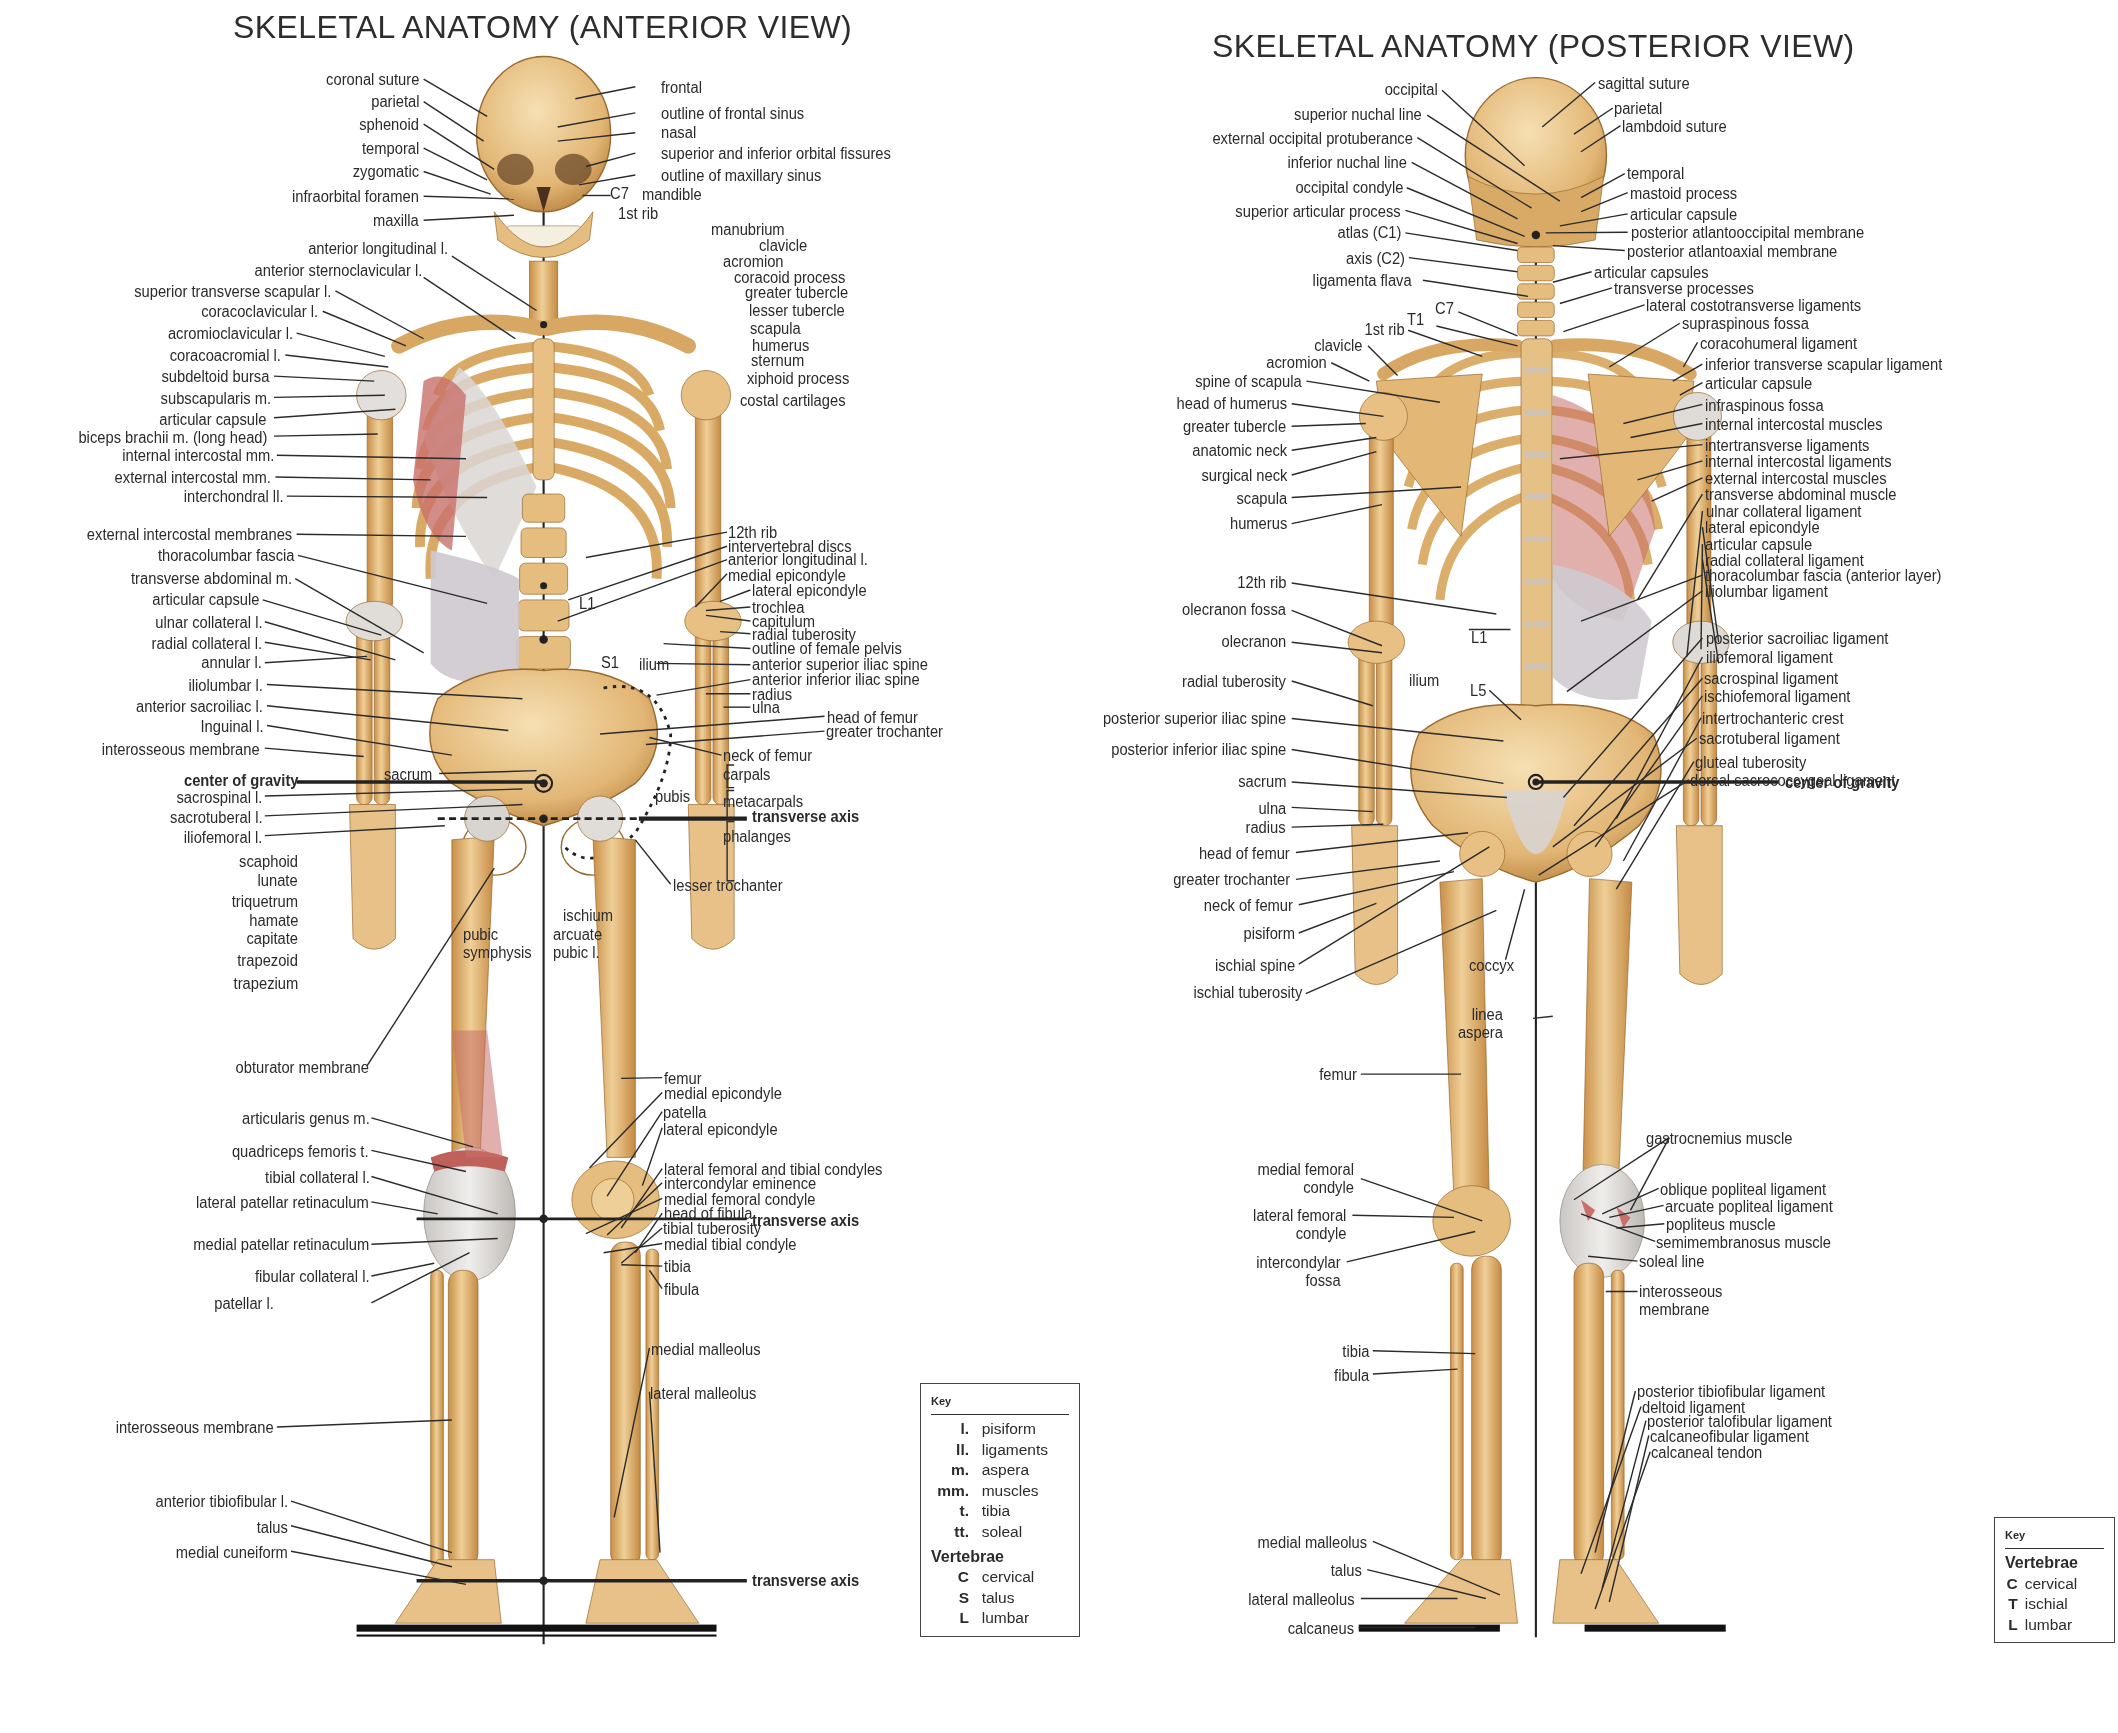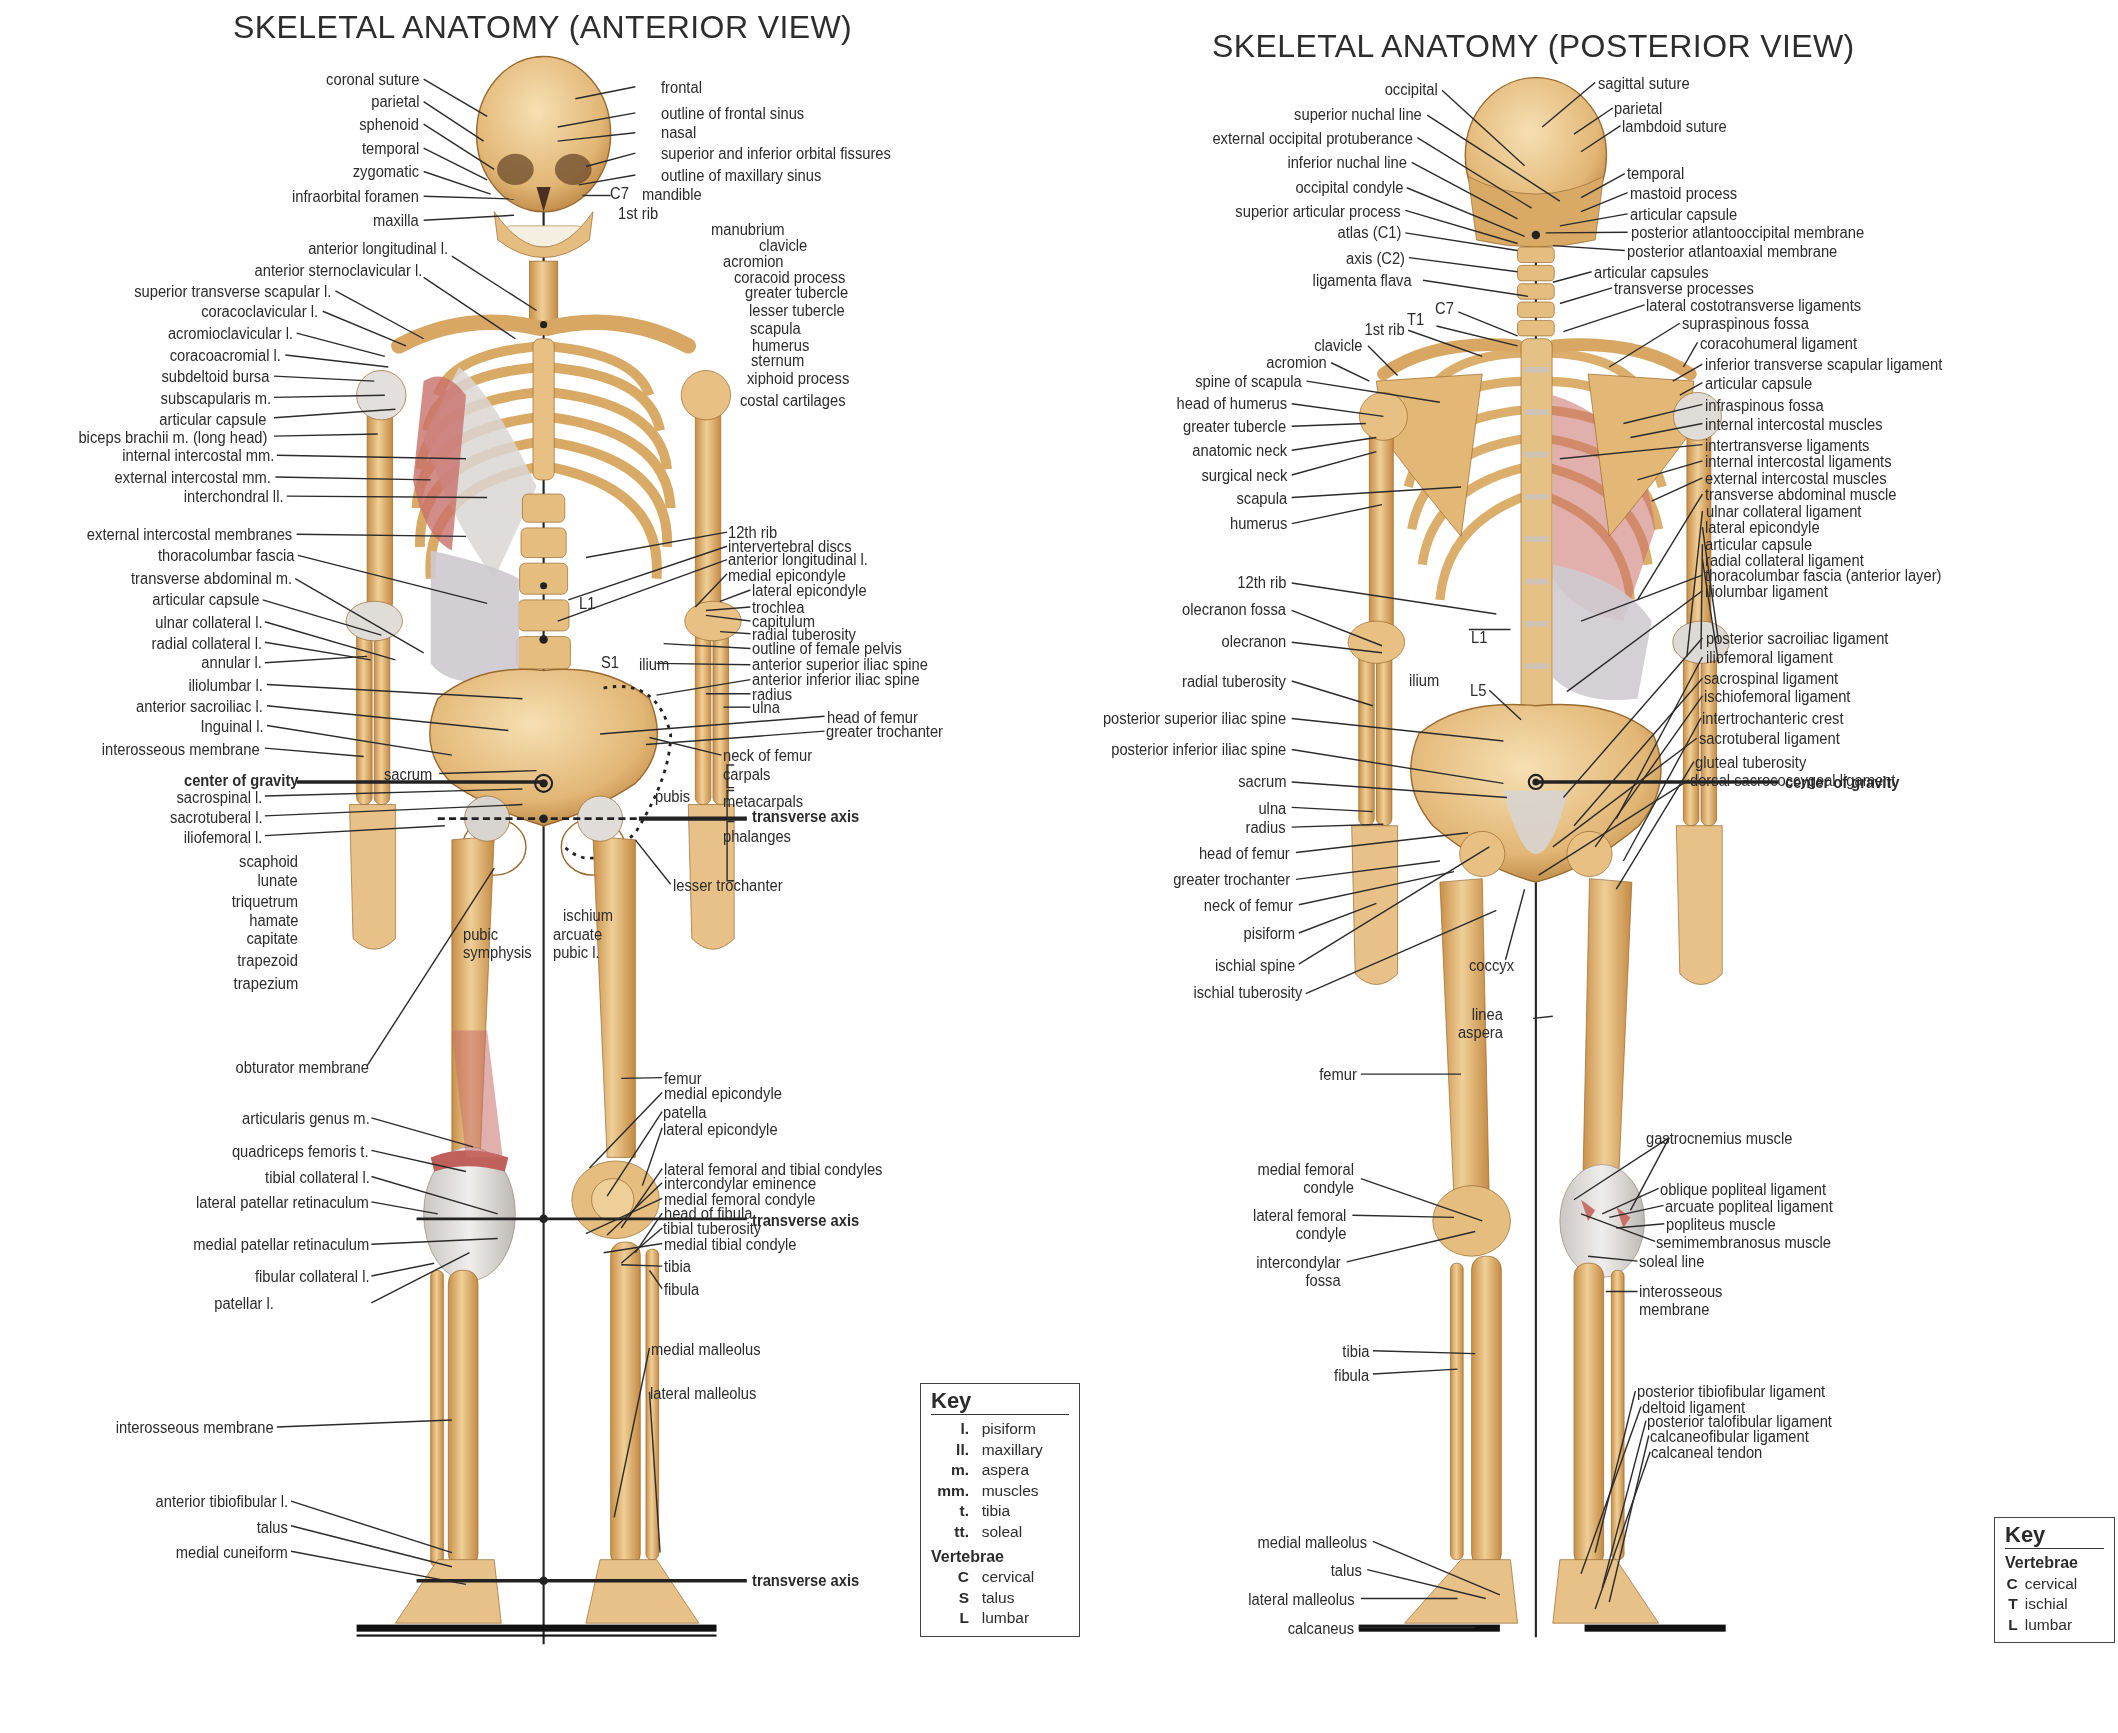--- a/index.html
+++ b/index.html
@@ -4,21 +4,21 @@
 <style>
   html,body{margin:0;padding:0;background:#ffffff;}
   body{width:2119px;height:1734px;position:relative;overflow:hidden;font-family:"Liberation Sans",sans-serif;color:#2b2b2b;}
   .title{position:absolute;font-size:32px;letter-spacing:0.4px;color:#2d2d2d;white-space:nowrap;font-weight:normal;}
   .lbl{position:absolute;font-size:16px;line-height:18.3px;white-space:nowrap;color:#2b2b2b;transform:scaleX(0.92);}
   .lbl.r{transform-origin:right center;text-align:right;}
   .lbl.l{transform-origin:left center;}
   .lbl.b{font-weight:bold;}
   svg.art{position:absolute;left:0;top:0;}
   .key{position:absolute;border:1.4px solid #444;background:#fff;padding:7px 10px;font-size:15.5px;line-height:20.5px;}
-  .key h4{margin:0 0 4.2px 0;font-size:22px;font-weight:bold;border-bottom:1.4px solid #333;padding-bottom:2.8px;}
+  .key h4{margin:0 0 4.2px 0;font-size:11px;font-weight:bold;border-bottom:1.4px solid #333;padding-bottom:2.8px;}
   .key .sub{font-weight:bold;font-size:16px;margin-top:4.2px;}
   .key .row{display:flex;}
   .key .abbr{font-weight:bold;display:inline-block;text-align:right;margin-right:12.7px;}
 </style>
 </head>
 <body>
 
 <div class="title" style="left:233px;top:8.5px;">SKELETAL ANATOMY (ANTERIOR VIEW)</div>
 <div class="title" style="left:1212px;top:28px;text-align:right;">SKELETAL ANATOMY (POSTERIOR VIEW)</div>
 
@@ -677,21 +677,21 @@
 
 <div class="key" style="left:920px;top:1383px;width:138px;">
   <h4>Key</h4>
   <div>
     <div class="row">
         <span class="abbr" style="width:38px">l.</span>
         <span>pisiform</span>
       </div>
     <div class="row">
         <span class="abbr" style="width:38px">ll.</span>
-        <span>maxillary</span>
+        <span>ligaments</span>
       </div>
     <div class="row">
         <span class="abbr" style="width:38px">m.</span>
         <span>aspera</span>
       </div>
     <div class="row">
         <span class="abbr" style="width:38px">mm.</span>
         <span>muscles</span>
       </div>
     <div class="row">

